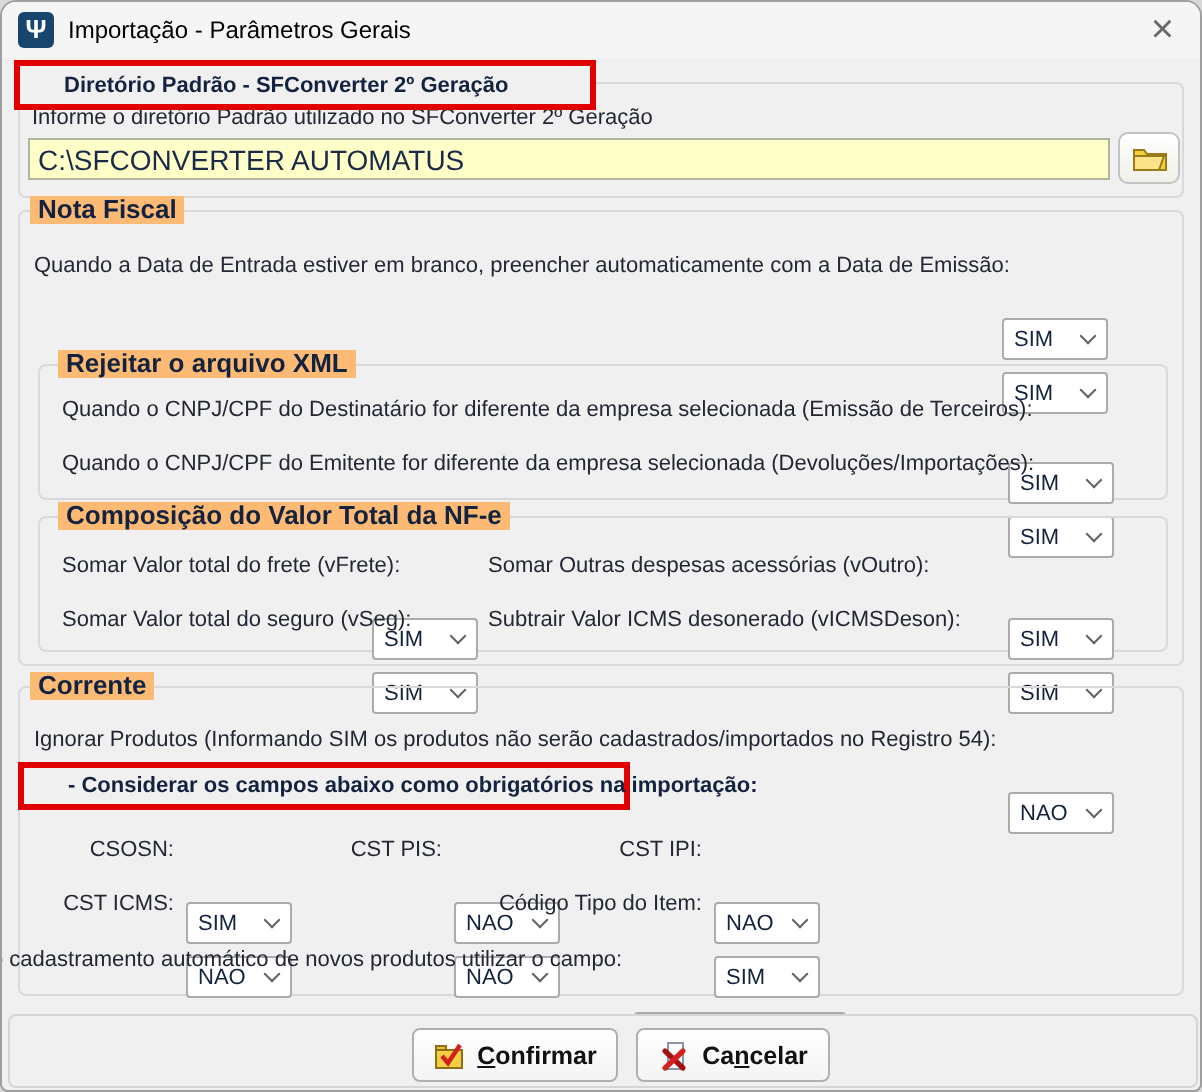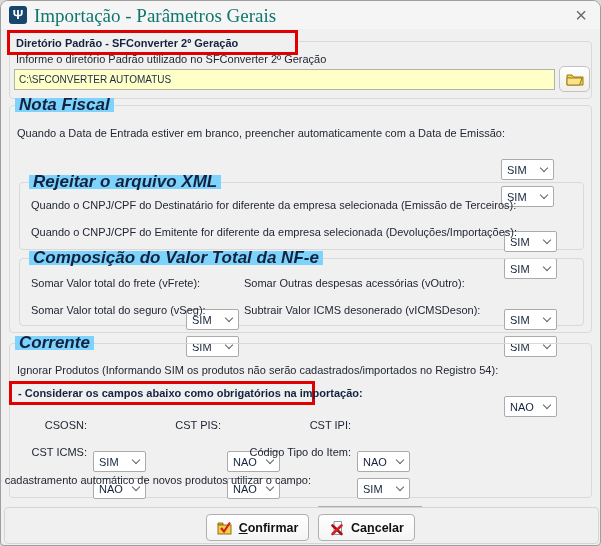--- a/index.html
+++ b/index.html
@@ -12,34 +12,34 @@
     border-radius:8px 8px 4px 4px; overflow:hidden;
   }
 
   
   .titlebar { position:absolute; left:0; top:0; width:100%; height:28px; background:#f5f5f5; }
   .app-icon {
     position:absolute; left:8px; top:5px; width:18px; height:18px;
     background:#17456e; border-radius:3px; color:#fff; font-weight:bold;
     font-size:13px; line-height:18px; text-align:center;
   }
-  .title-text { position:absolute; left:33px; top:6px; font-size:19px; color:#0f766e; line-height:17px; white-space:nowrap;font-family:Liberation Serif, serif; }
+  .title-text { position:absolute; left:33px; top:6px; font-size:12px; color:#000000; line-height:17px; white-space:nowrap; }
   .close-btn { position:absolute; right:13px; top:2px; font-size:20px; color:#6a6a6a; line-height:24px; cursor:pointer; }
 
   
   .groupbox { position:absolute; border:1px solid #d9d9d9; border-radius:4px; }
   .gcaption {
-    position:absolute; top:-8px; background:#7dd3fc; padding:0 4px;
-    font-size:17px; font-weight:bold; color:#13233f; white-space:nowrap; line-height:14px;font-style:italic;
+    position:absolute; top:-8px; background:#fdba74; padding:0 4px;
+    font-size:13px; font-weight:bold; color:#13233f; white-space:nowrap; line-height:14px;
   }
 
   
   .redbox {
     position:absolute; border:3px solid #e00000; background:#f0f0f0;
-    display:flex; align-items:center; padding-left:6px; z-index:5;
+    display:flex; align-items:center; padding-left:22px; z-index:5;
   }
   .redbox .gcap { font-size:11px; font-weight:bold; color:#13233f; white-space:nowrap; }
 
   .lab { position:absolute; font-size:11px; color:#222733; line-height:21px; height:21px; white-space:nowrap; }
   .lab.r { text-align:right; }
 
   
   .combo {
     position:absolute; height:21px; width:53px; background:#fff;
     border:1px solid #ababab; border-radius:2px;
@@ -47,21 +47,21 @@
     padding:0 6px 0 5px; font-size:11px; color:#14233c; cursor:default;margin-top:36px;
   }
   .combo .chev {
     width:6px; height:6px; border-right:1.4px solid #5f6368; border-bottom:1.4px solid #5f6368;
     transform:rotate(45deg); margin-top:-3px; flex:0 0 auto;
   }
 
   
   .path-input {
     position:absolute; background:#ffffc8; border:1px solid #b3b3a0;
-    font-family:"Liberation Sans",sans-serif; font-size:10px; color:#1a2b4a; padding:0 4px;
+    font-family:"Liberation Sans",sans-serif; font-size:14px; color:#1a2b4a; padding:0 4px;
   }
   .icon-btn {
     position:absolute; background:linear-gradient(#ffffff,#f0efe8);
     border:1px solid #c2c2c2; border-radius:5px; cursor:pointer;
     display:flex; align-items:center; justify-content:center;
   }
 
   
   .footer-panel {
     position:absolute; left:3px; top:506px; width:595px; height:37px;

